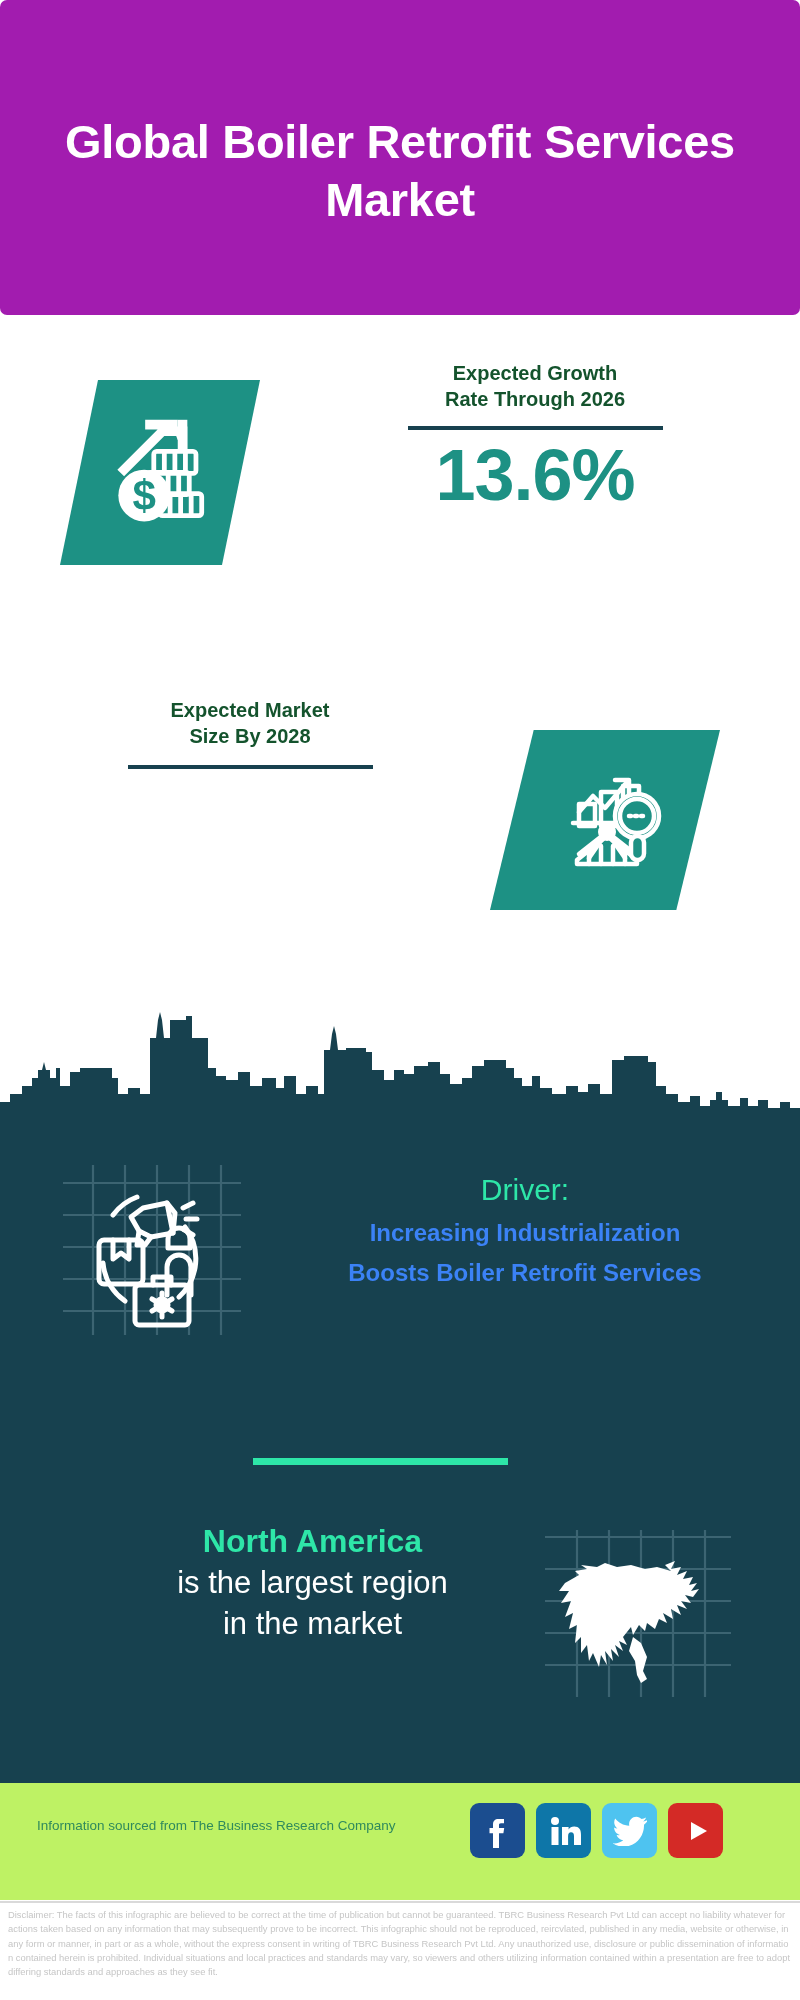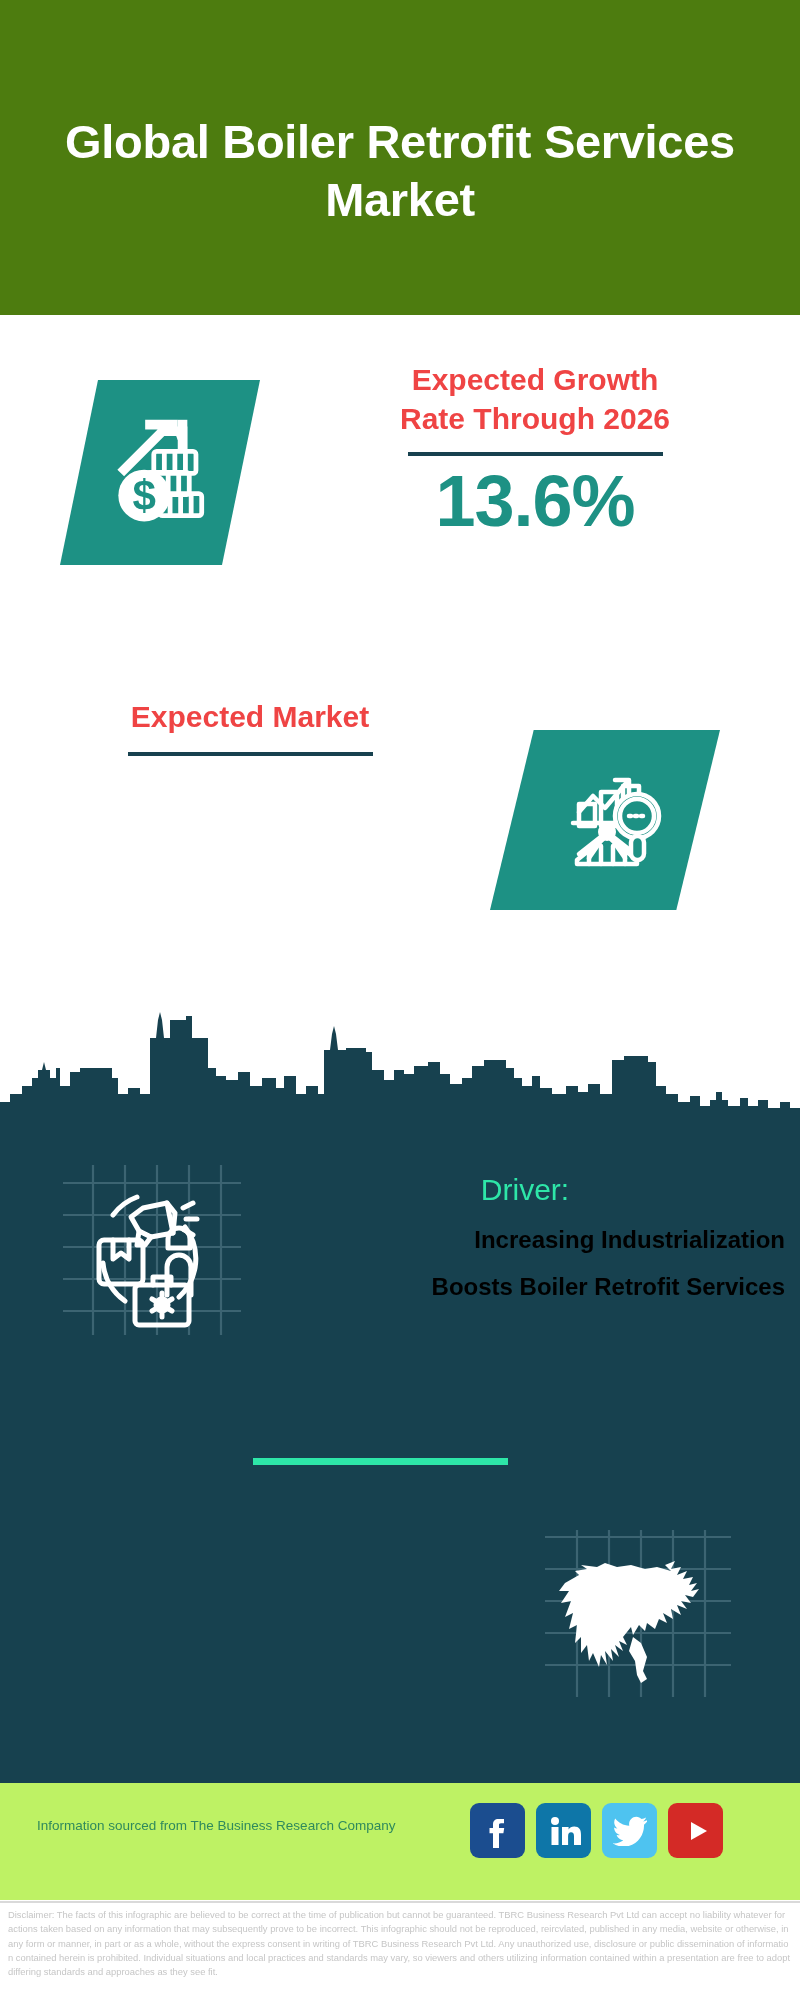--- a/index.html
+++ b/index.html
@@ -7,59 +7,59 @@
     width:800px; height:2000px;
     background:#ffffff;
     font-family:"Liberation Sans", sans-serif;
     overflow:hidden;
   }
   .page { position:relative; width:800px; height:2000px; background:#ffffff; }
 
   
   .header {
     position:absolute; left:0; top:0; width:800px; height:315px;
-    background:#4d7c0f;
-    display:flex; align-items:center; justify-content:center;
+    background:#a21caf;
+    display:flex; align-items:center; justify-content:center;border-radius:7px;
   }
   .header-title {
     color:#ffffff; font-size:47px; font-weight:bold; line-height:1.22;
     text-align:center; letter-spacing:-0.3px; padding:0 40px;
     margin-top:26px;
   }
 
   
   .sec1 { position:absolute; left:0; top:315px; width:800px; height:330px; background:#fff; }
   .para-tile {
     position:absolute;
     background:#1d9184;
     display:flex; align-items:center; justify-content:center;
   }
   .tile-1 { left:60px; top:65px; width:200px; height:185px;
             clip-path: polygon(19% 0%, 100% 0%, 81% 100%, 0% 100%); }
   .sec1-right { position:absolute; left:300px; top:45px; width:470px; text-align:center; }
-  .lbl-dark { color:#ef4444; font-size:30px; font-weight:bold; line-height:1.3; }
+  .lbl-dark { color:#14532d; font-size:20px; font-weight:bold; line-height:1.3; }
   .rule-dark { width:255px; height:4px; background:#17414f; margin:14px auto 6px auto; }
   .big-teal { color:#1d9184; font-size:72px; font-weight:bold; line-height:1.1; letter-spacing:-1px;text-align:center; }
 
   
   .sec2 { position:absolute; left:0; top:645px; width:710px; height:345px; background:#fff;text-decoration:underline; }
   .sec2-left { position:absolute; left:20px; top:52px; width:460px; text-align:center; }
   .rule-dark2 { width:245px; height:4px; background:#17414f; margin:16px auto 8px auto; }
   .tile-2 { left:490px; top:85px; width:230px; height:180px;
             clip-path: polygon(19% 0%, 100% 0%, 81% 100%, 0% 100%); }
 
   
   .darkbody { position:absolute; left:0; top:1110px; width:800px; height:670px; background:#17414f; }
   .skyline { position:absolute; left:0; top:990px; width:800px; height:130px; }
 
   
   .driver-icon { position:absolute; left:55px; top:1155px; width:190px; height:190px; }
   .driver-txt { position:absolute; left:265px; top:1170px; width:520px; text-align:center; }
   .driver-head { color:#2ee6a8; font-size:30px; font-weight:normal; line-height:1.3; }
-  .driver-body { color:#000000; font-size:24px; font-weight:bold; line-height:1.35; margin-top:15px;text-align:right; }
+  .driver-body { color:#3b82f6; font-size:24px; font-weight:bold; line-height:1.35; margin-top:8px; }
 
   .mint-rule { position:absolute; left:253px; top:1458px; width:255px; height:7px; background:#2ee6a8; }
 
   
   .region-txt { position:absolute; left:105px; top:1520px; width:415px; text-align:center; }
   .region-head { color:#2ee6a8; font-size:32px; font-weight:bold; line-height:1.35; }
   .region-body { color:#ffffff; font-size:31px; line-height:1.32; }
   .map-icon { position:absolute; left:535px; top:1525px; width:200px; height:175px; }
 
   
@@ -122,20 +122,21 @@
       <div class="lbl-dark">Rate Through 2026</div>
       <div class="rule-dark"></div>
       <div class="big-teal">13.6%</div>
     </div>
   </div>
 
   <div class="sec2">
 
     <div class="sec2-left">
       <div class="lbl-dark">Expected Market</div>
+      <div class="lbl-dark">Size By 2028</div>
       <div class="rule-dark2"></div>
     </div>
 
     <div class="para-tile tile-2">
       <svg width="120" height="120" viewBox="0 0 120 120">
         <g fill="none" stroke="#ffffff" stroke-width="4.5" stroke-linecap="round" stroke-linejoin="round">
           <polyline points="34,52 48,36 60,48 82,22"></polyline>
           <polyline points="70,20 84,20 84,34"></polyline>
           <rect x="34" y="44" width="16" height="22"></rect>
           <rect x="56" y="32" width="16" height="34"></rect>
@@ -220,20 +221,25 @@
   </svg>
 
   <div class="driver-txt">
     <div class="driver-head">Driver:</div>
     <div class="driver-body">Increasing Industrialization</div>
     <div class="driver-body">Boosts Boiler Retrofit Services</div>
   </div>
 
   <div class="mint-rule"></div>
 
+  <div class="region-txt">
+    <div class="region-head">North America</div>
+    <div class="region-body">is the largest region</div>
+    <div class="region-body">in the market</div>
+  </div>
 
   <svg class="map-icon" viewBox="0 0 200 175">
     <g stroke="#3c6472" stroke-width="2.2" fill="none">
       <line x1="42" y1="5" x2="42" y2="172"></line>
       <line x1="74" y1="5" x2="74" y2="172"></line>
       <line x1="106" y1="5" x2="106" y2="172"></line>
       <line x1="138" y1="5" x2="138" y2="172"></line>
       <line x1="170" y1="5" x2="170" y2="172"></line>
       <line x1="10" y1="12" x2="196" y2="12"></line>
       <line x1="10" y1="44" x2="196" y2="44"></line>

